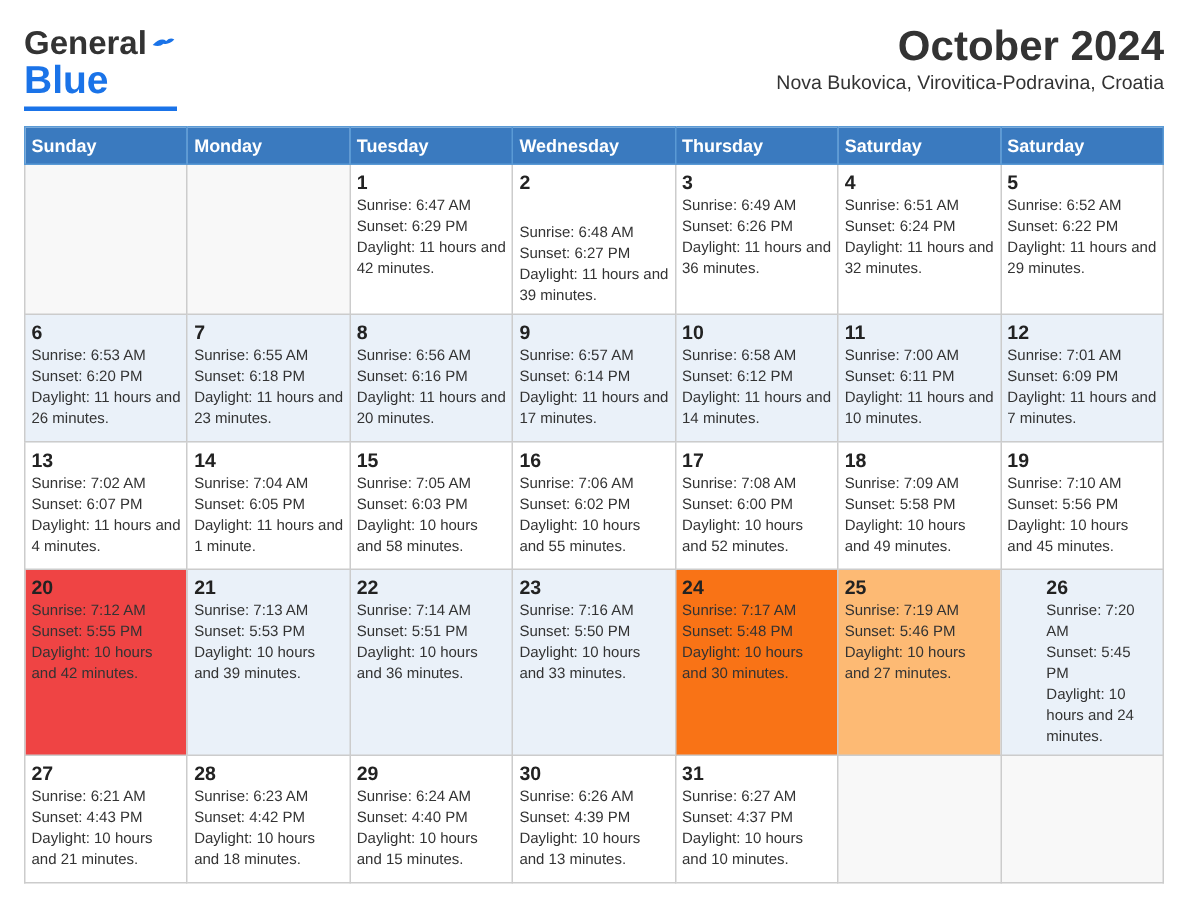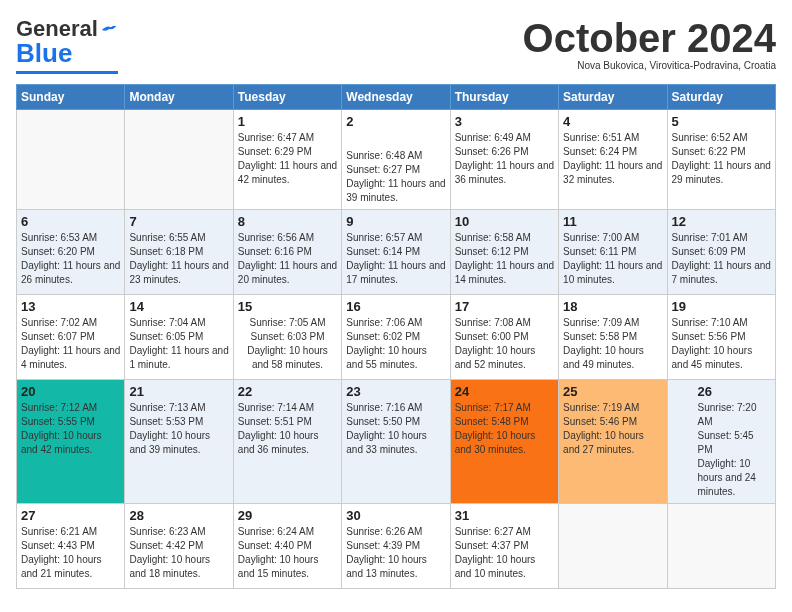--- a/index.html
+++ b/index.html
@@ -24,27 +24,27 @@
     .logo-line {
       width: 100%;
       height: 3px;
       background: #1a73e8;
       margin-top: 2px;
     }
     .title-area {
       text-align: right;
     }
     .month-title {
-      font-size: 40px;
+      font-size: 28px;
       font-weight: bold;
       color: #333;
       line-height: 1.1;
     }
     .subtitle {
-      font-size: 10px;
+      font-size: 13px;
       color: #333;
     }
     .calendar {
       width: 100%;
       border-collapse: collapse;
       font-size: 11px;
     }
     .calendar th {
       background: #3a7abf;
       color: #fff;
@@ -202,21 +202,21 @@
 Daylight: 11 hours and 4 minutes.</div>
         </td>
         <td>
           <div class="day-number">14</div>
           <div class="day-info" style="white-space: pre-line;">Sunrise: 7:04 AM
 Sunset: 6:05 PM
 Daylight: 11 hours and 1 minute.</div>
         </td>
         <td>
           <div class="day-number">15</div>
-          <div class="day-info" style="white-space: pre-line; text-align: center;">Sunrise: 7:05 AM
+          <div class="day-info" style="white-space: pre-line;">Sunrise: 7:05 AM
 Sunset: 6:03 PM
 Daylight: 10 hours and 58 minutes.</div>
         </td>
         <td>
           <div class="day-number">16</div>
           <div class="day-info" style="white-space: pre-line;">Sunrise: 7:06 AM
 Sunset: 6:02 PM
 Daylight: 10 hours and 55 minutes.</div>
         </td>
         <td>
@@ -232,21 +232,21 @@
 Daylight: 10 hours and 49 minutes.</div>
         </td>
         <td>
           <div class="day-number">19</div>
           <div class="day-info" style="white-space: pre-line;">Sunrise: 7:10 AM
 Sunset: 5:56 PM
 Daylight: 10 hours and 45 minutes.</div>
         </td>
       </tr>
       <tr style="background: rgb(234, 241, 249);">
-        <td style="background: #14b8a6;">
+        <td style="background: #ef4444;">
           <div class="day-number">20</div>
           <div class="day-info" style="white-space: pre-line;">Sunrise: 7:12 AM
 Sunset: 5:55 PM
 Daylight: 10 hours and 42 minutes.</div>
         </td>
         <td style="background: rgb(234, 241, 249);">
           <div class="day-number">21</div>
           <div class="day-info" style="white-space: pre-line;">Sunrise: 7:13 AM
 Sunset: 5:53 PM
 Daylight: 10 hours and 39 minutes.</div>

